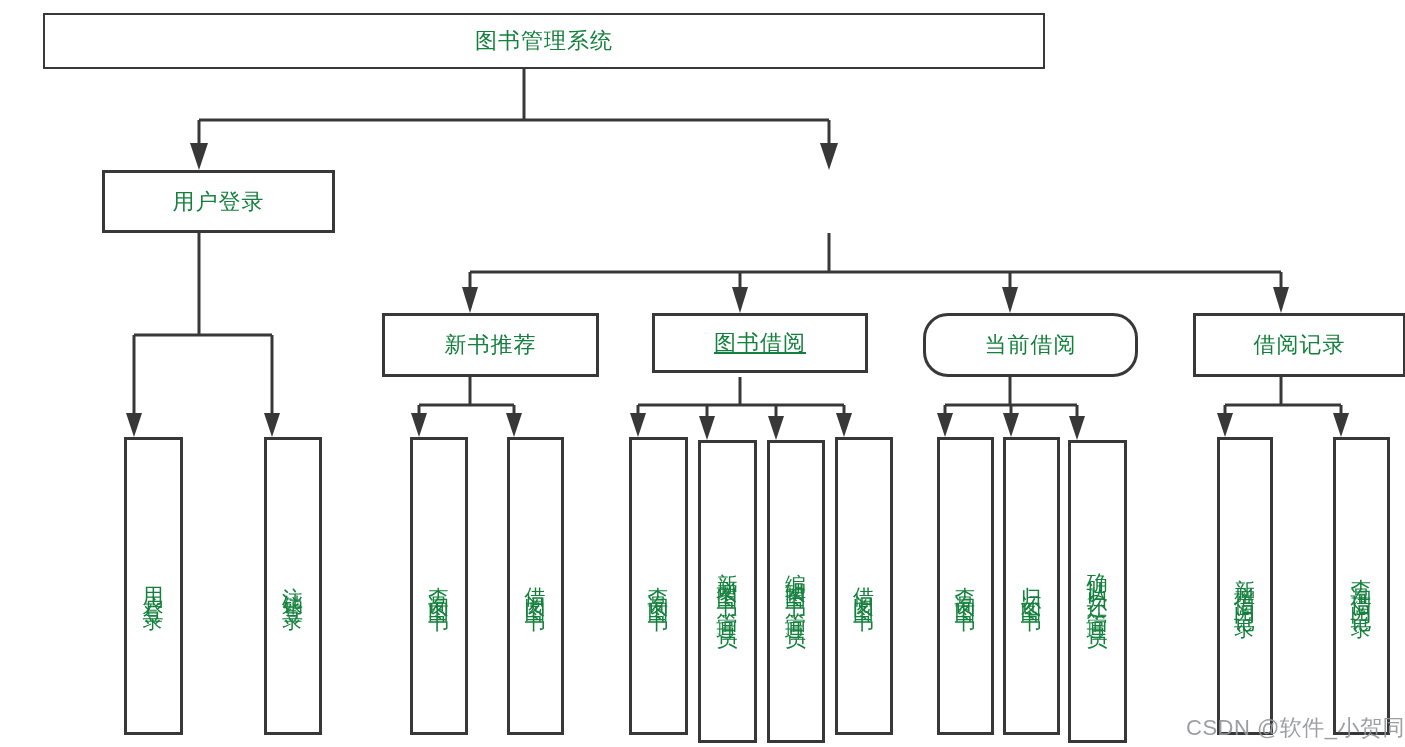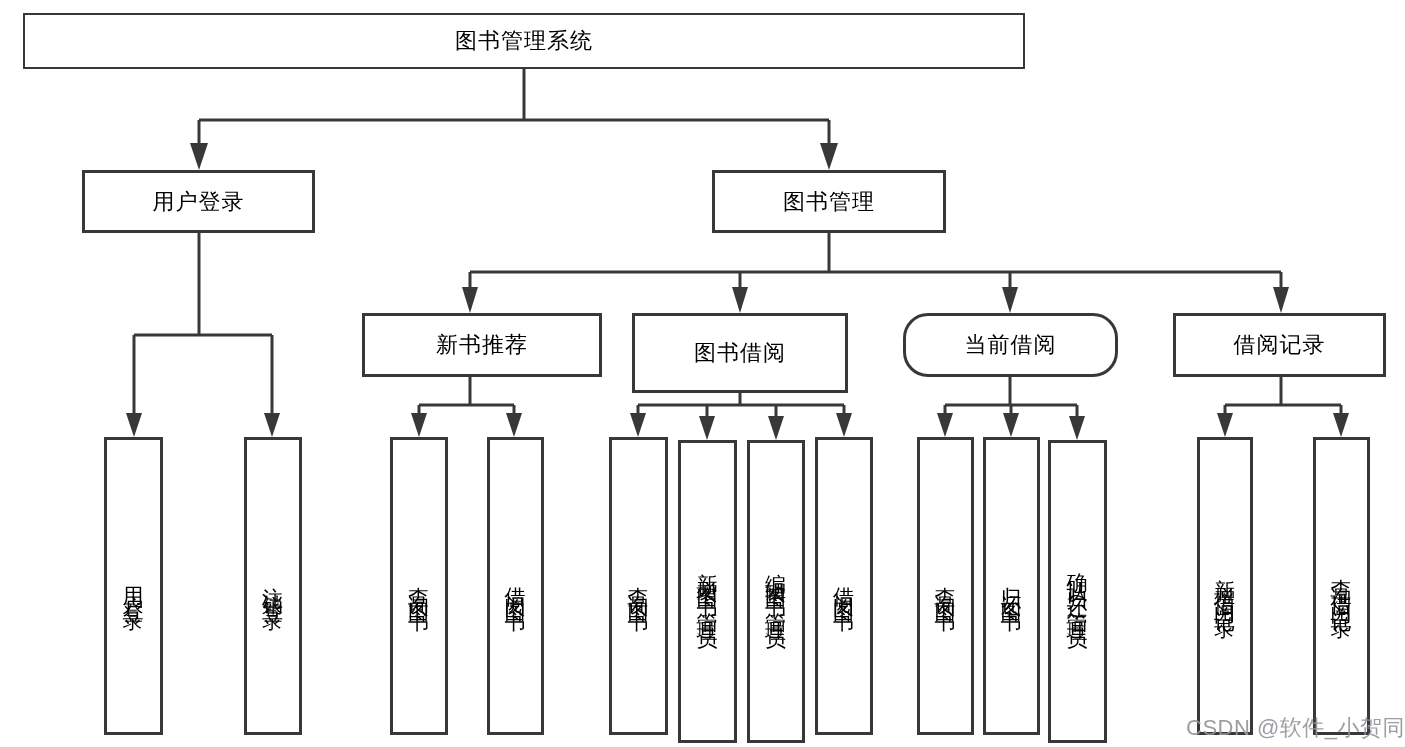--- a/index.html
+++ b/index.html
@@ -4,35 +4,36 @@
 <style>
   html,body{margin:0;padding:0;background:#ffffff;}
   .stage{
     position:relative;width:1405px;height:747px;background:#ffffff;overflow:hidden;
     font-family:"Liberation Sans","DejaVu Sans",sans-serif;
   }
   .wires{position:absolute;left:0;top:0;width:1405px;height:747px;}
   .node{
     position:absolute;box-sizing:border-box;background:#ffffff;
     border:3px solid #383838;display:flex;align-items:center;justify-content:center;
-    color:#000000;
+    color:#15803d;
+    margin-left:20px;
   }
   .node.h span{font-size:22px;letter-spacing:1px;white-space:nowrap;}
   .node.v span{
     writing-mode:vertical-lr;text-orientation:mixed;
     font-size:21px;letter-spacing:8px;line-height:1;white-space:nowrap;
   }
   
   #n-root{left:23px;top:13px;width:1002px;height:56px;border-width:2px;}
   
   #n-login{left:82px;top:170px;width:233px;height:63px;}
   #n-mgmt{left:712px;top:170px;width:234px;height:63px;}
   
-  #n-rec{left:362px;top:313px;width:240px;height:64px;}
-  #n-borrow{left:632px;top:313px;width:216px;height:80px;}
+  #n-rec{left:362px;top:313px;width:217px;height:64px;}
+  #n-borrow{left:632px;top:313px;width:216px;height:60px;text-decoration:underline;}
   #n-current{left:903px;top:313px;width:215px;height:64px;border-radius:25px;}
   #n-records{left:1173px;top:313px;width:213px;height:64px;}
   
   #l-login{left:104px;top:437px;width:59px;height:298px;}
   #l-logout{left:244px;top:437px;width:58px;height:298px;}
   #l-rec-q{left:390px;top:437px;width:58px;height:298px;}
   #l-rec-b{left:487px;top:437px;width:57px;height:298px;}
   #l-bor-q{left:609px;top:437px;width:59px;height:298px;}
   #l-bor-add{left:678px;top:440px;width:59px;height:303px;}
   #l-bor-edit{left:747px;top:440px;width:58px;height:303px;}
@@ -122,23 +123,20 @@
     </g>
   </svg>
 
   <div class="node h" id="n-root">
     <span>图书管理系统</span>
   </div>
 
   <div class="node h" id="n-login">
     <span>用户登录</span>
   </div>
-  <div class="node h" id="n-mgmt">
-    <span>图书管理</span>
-  </div>
 
   <div class="node h" id="n-rec">
     <span>新书推荐</span>
   </div>
   <div class="node h" id="n-borrow">
     <span>图书借阅</span>
   </div>
   <div class="node h" id="n-current">
     <span>当前借阅</span>
   </div>

